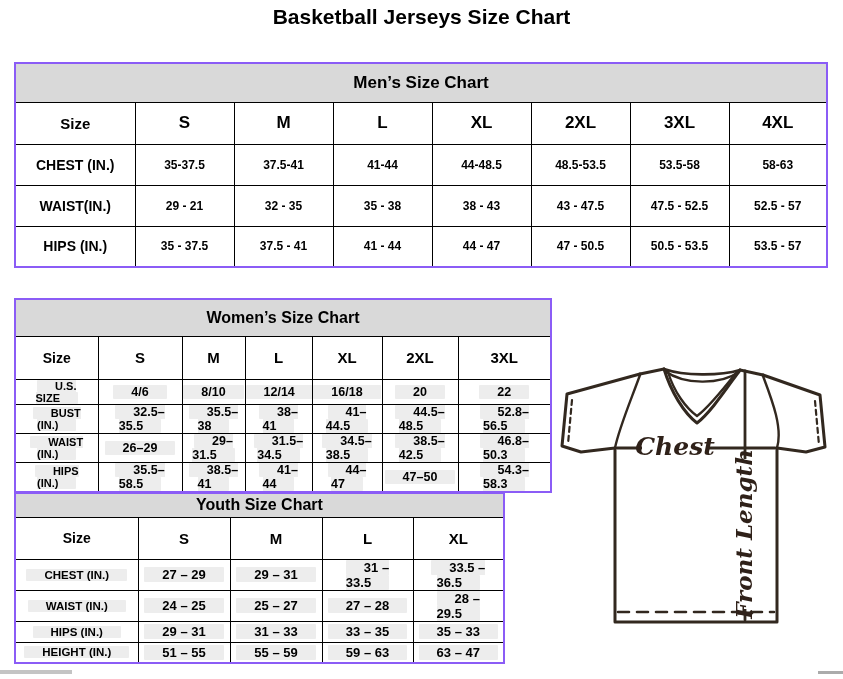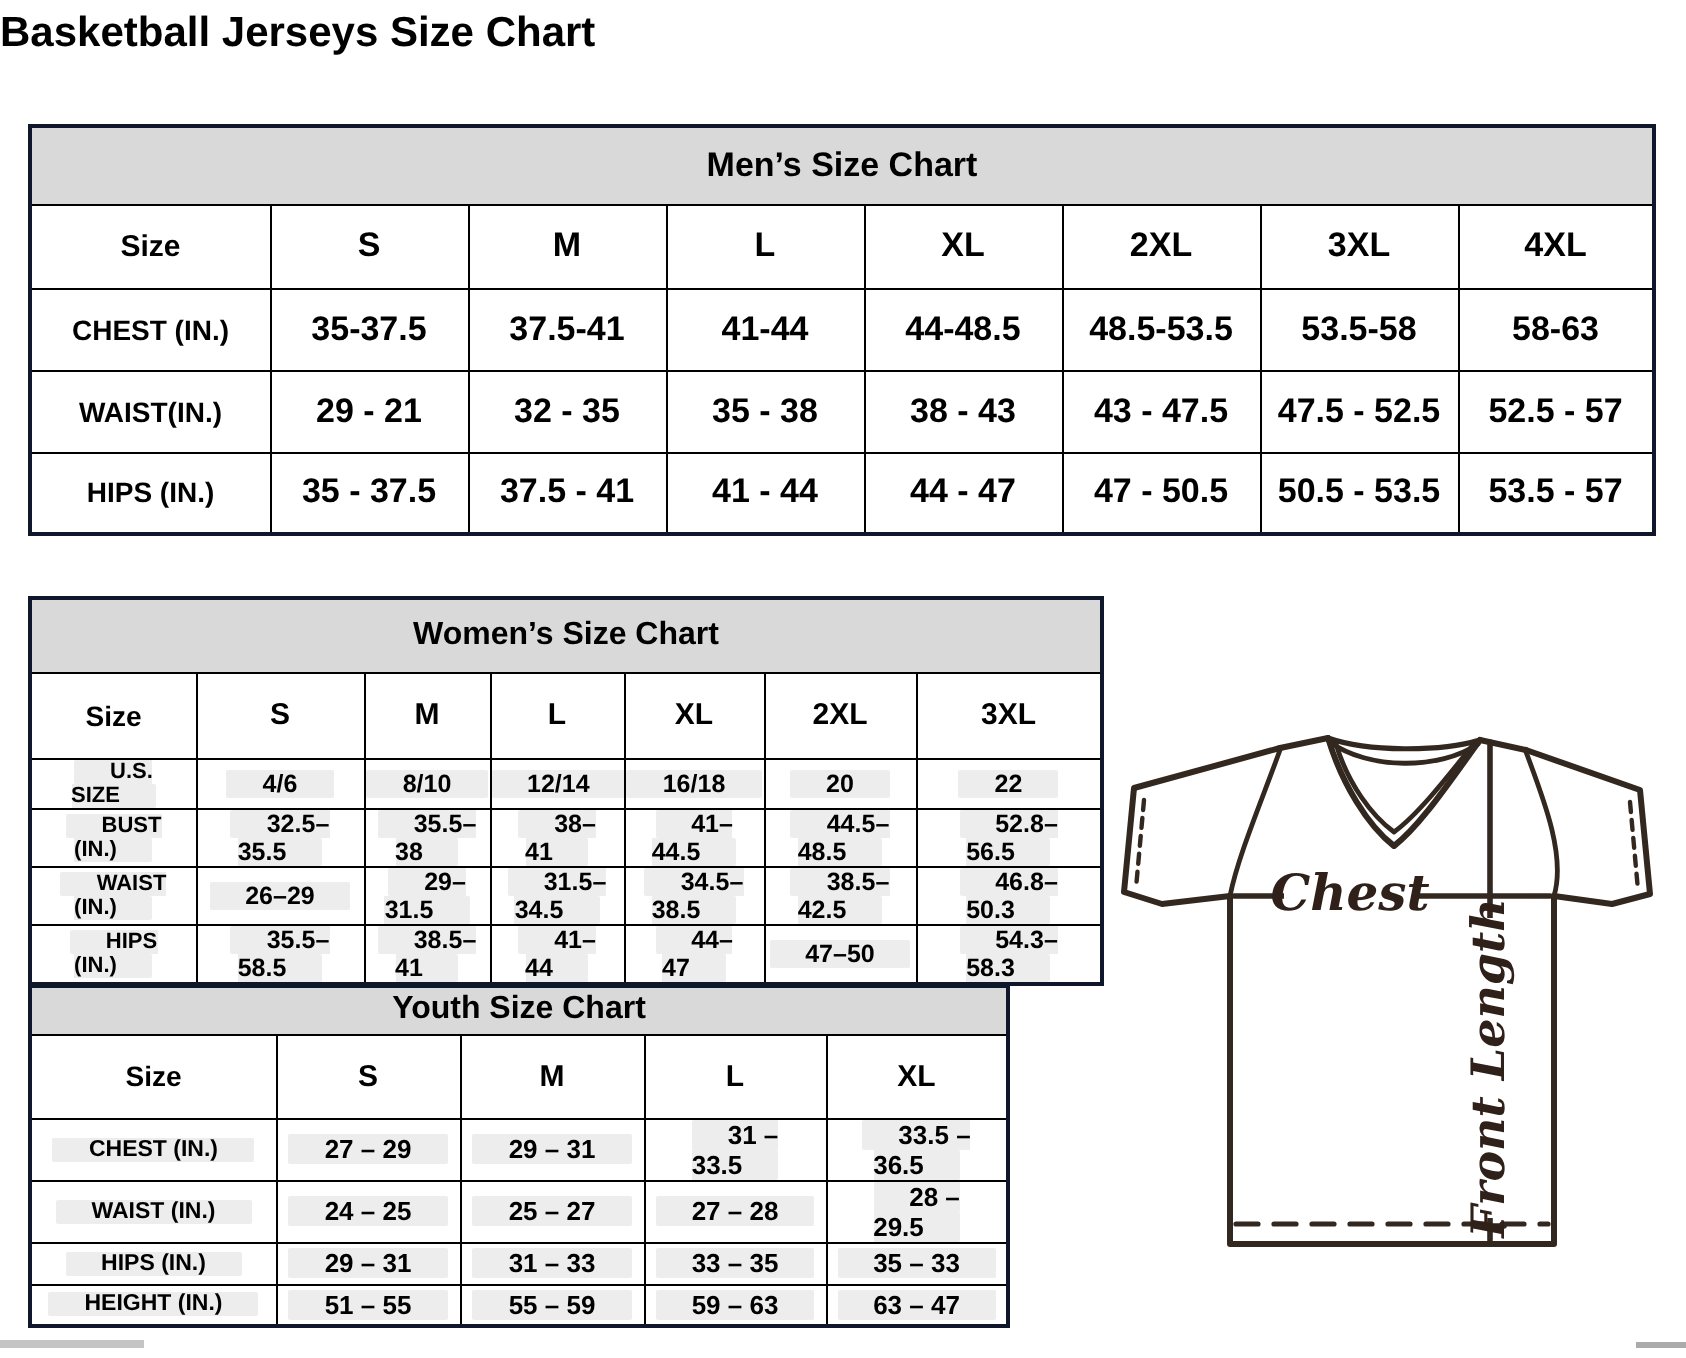--- a/index.html
+++ b/index.html
@@ -3,33 +3,33 @@
 <meta charset="utf-8">
 <style>
   html,body { margin:0; padding:0; }
   body {
     width:843px; height:679px; position:relative; overflow:hidden;
     background:#ffffff; color:#000;
     font-family:"Liberation Sans", sans-serif;
   }
   .page-title {
     position:absolute; top:5px; left:0; width:100%;
-    font-size:21px; font-weight:bold; margin:0;
+    text-align:center; font-size:21px; font-weight:bold; margin:0;
   }
-  table { border-collapse:collapse; table-layout:fixed; position:absolute; border:2px solid #0f172a; background:#fff; }
+  table { border-collapse:collapse; table-layout:fixed; position:absolute; border:2px solid #8b5cf6; background:#fff; }
   th, td { border:1.5px solid #000; text-align:center; vertical-align:middle; padding:0; font-weight:bold; overflow:hidden; }
   .band th { background:#d9d9d9; }
   .hl { background:#ededed; padding:0 18px; border-radius:1px; }
 
   
   #mens { left:14px; top:62px; width:814px; }
   #mens tr.band { height:39px; } #mens tr.band th { font-size:17px; }
   #mens tr.hdr { height:42px; } #mens tr.hdr th { font-size:17px; }
   #mens tr.hdr th.first { font-size:15px; }
-  #mens tr.data { height:41px; } #mens td { font-size:17px; }
+  #mens tr.data { height:41px; } #mens td { font-size:12px; }
   #mens td.lbl { font-size:14px; }
 
   
   #womens { left:14px; top:298px; width:538px; }
   #womens tr.band { height:37px;padding-left:12px; } #womens tr.band th { font-size:16px; }
   #womens tr.hdr { height:43px; } #womens tr.hdr th { font-size:15px; }
   #womens tr.hdr th.first { font-size:14px; }
   #womens tr.data { height:20px; } #womens td { font-size:12.5px; }
   #womens td.lbl { font-size:11px; }
 

